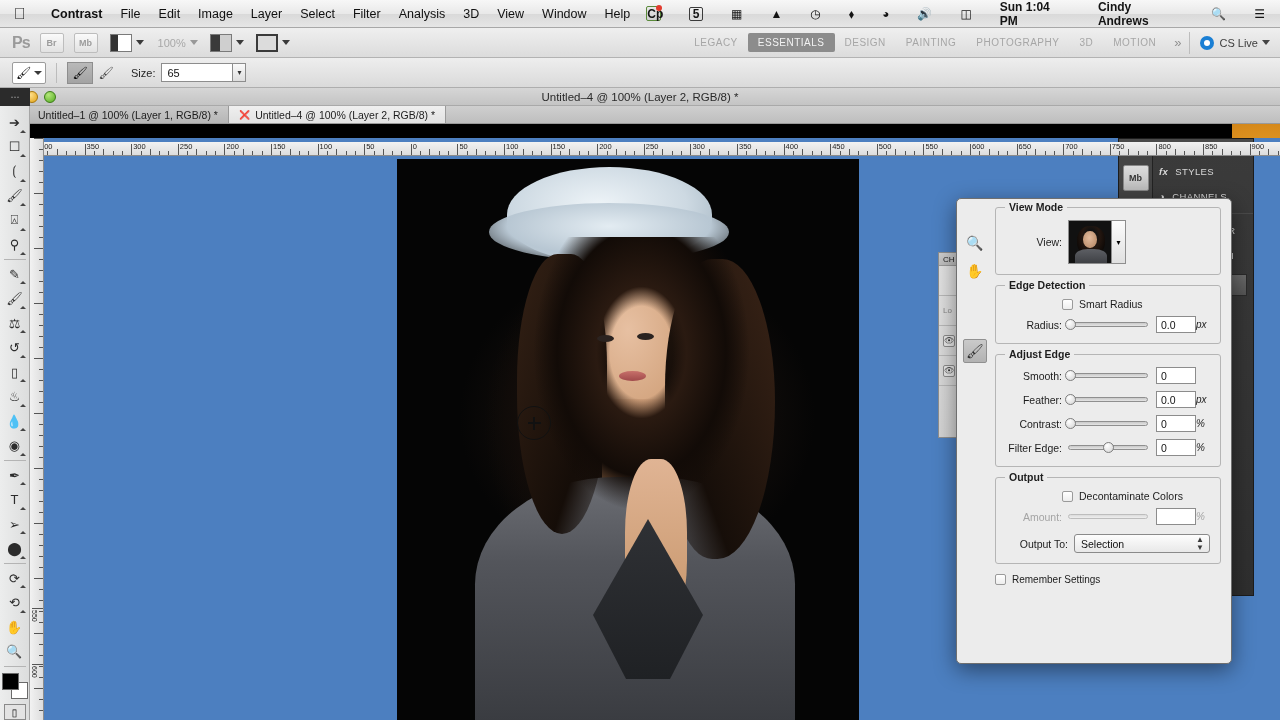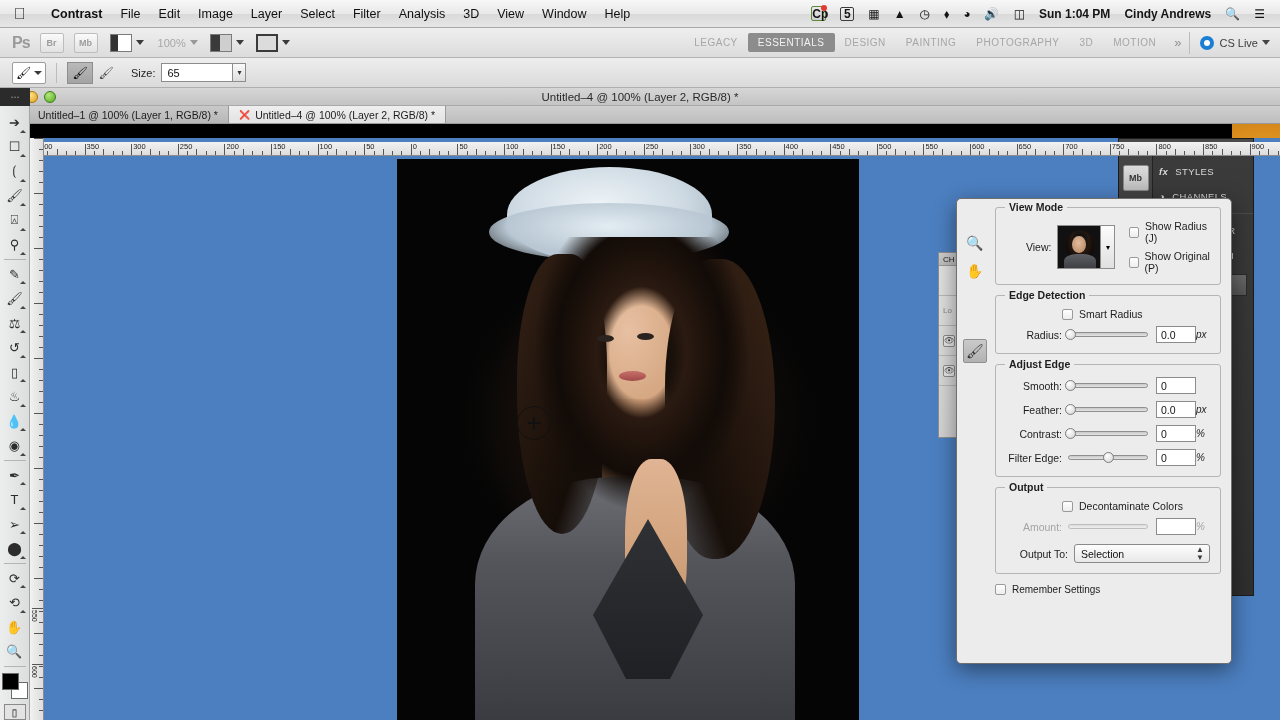--- a/index.html
+++ b/index.html
@@ -29,21 +29,21 @@
   
   .menubar {
     position: absolute; left:0; top:0; width:1280px; height:28px;
     background: linear-gradient(to bottom,#f7f7f7 0%,#e9e9e9 50%,#d9d9d9 51%,#e6e6e6 100%);
     border-bottom: 1px solid #a8a8a8;
     display:flex; align-items:center; z-index:60;
   }
   .apple-logo { margin-left:14px; margin-right:16px; font-size:16px; line-height:1; color:#222; }
   .menubar .mi { font-size:12.5px; color:#101010; padding:0 9px; line-height:28px; white-space:nowrap;}
   .menubar .mi.app { font-weight:bold; }
-  .menubar .right { margin-left:auto; display:flex; align-items:center; padding-right:8px; }
+  .menubar .right { margin-left:auto; display:flex; align-items:center; padding-right:8px;gap:14px; }
   .menubar .right > * { margin: 0 7px; font-size:12px; color:#141414; }
   .mb-icon { display:inline-block; }
   .cp-badge {
     position:relative; display:inline-block; width:15px;height:15px;
     background:linear-gradient(#e9e9e9,#cfcfcf); border:1px solid #5a8a3a; border-radius:2px;
     font-size:9px; line-height:14px; text-align:center; color:#2e6b1c; font-weight:bold;
   }
   .cp-badge::after{content:""; position:absolute; right:-2px; top:-2px; width:6px;height:6px;border-radius:50%;background:#e23b2e;}
   .sq5 { display:inline-block;width:14px;height:14px;border:1.5px solid #3b3b3b;border-radius:2px;
          font-size:9px;line-height:12px;text-align:center;font-weight:bold;color:#3b3b3b;}
@@ -763,30 +763,20 @@
           <div style="display:flex;margin-left:6px">
             <div class="thumb">
               <div class="tb-hair"></div>
               <div class="tb-face"></div>
               <div class="tb-body"></div>
             </div>
             <div class="thumb-drop">
               <span style="font-size:8px">▾</span>
             </div>
           </div>
-          <div style="margin-left:14px">
-            <div class="chk-row">
-              <span class="chk"></span>
-              <span>Show Radius (J)</span>
-            </div>
-            <div class="chk-row" style="margin-bottom:0">
-              <span class="chk"></span>
-              <span>Show Original (P)</span>
-            </div>
-          </div>
         </div>
       </div>
 
       <div class="group">
         <span class="grp-label">Edge Detection</span>
         <div class="chk-row" style="margin-left:56px">
           <span class="chk"></span>
           <span>Smart Radius</span>
         </div>
         <div class="row">

